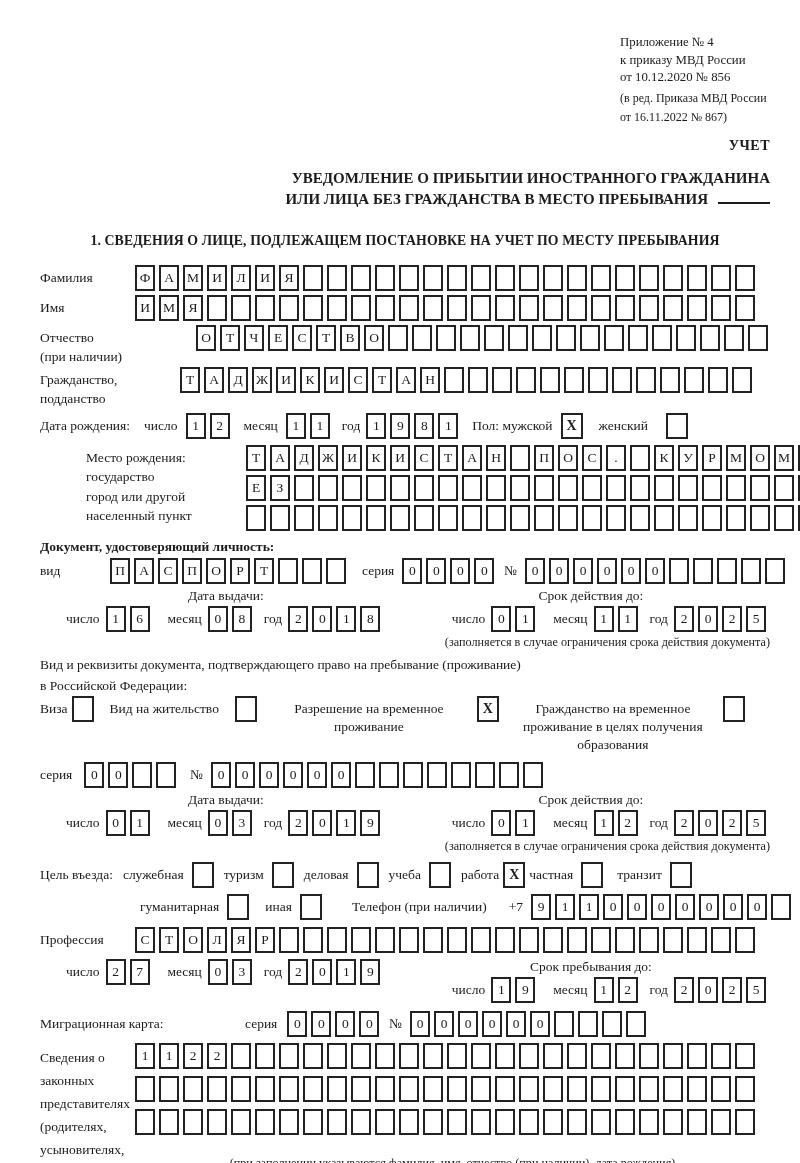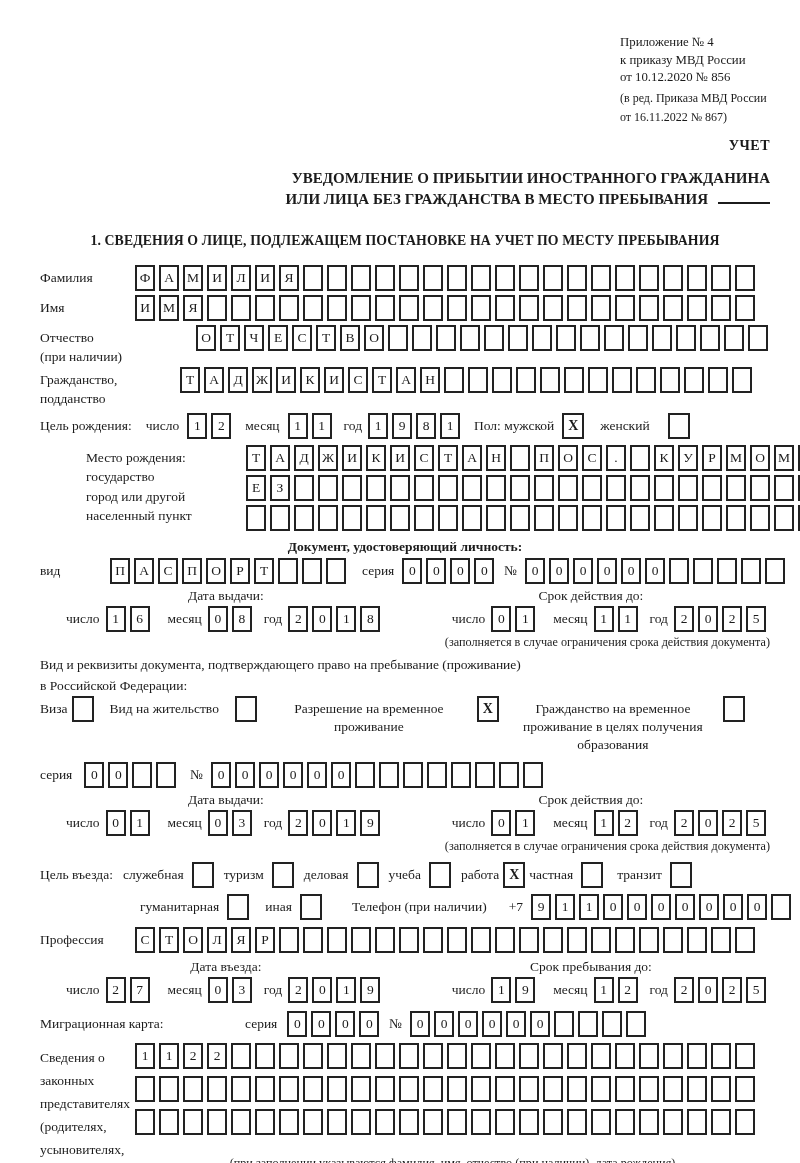--- a/index.html
+++ b/index.html
@@ -46,21 +46,21 @@
   .dhalf { width:372px; }
   .dhalf.rightp { flex:1; }
   .dtitle { text-align:center; font-size:13.5px; margin-bottom:2px; }
   .drow { display:flex; align-items:center; }
   .dlbl { margin-right:6px; white-space:nowrap; }
   .dgap { margin-left:14px; }
   .note { font-size:12.2px; line-height:16px; }
   .note.rightal { text-align:right; margin-top:2px; }
   .note.center { text-align:center; }
 
-  .doc-heading { text-align:center; font-weight:700; font-size:13.5px; margin-top:4px; margin-bottom:3px;font-family:Liberation Serif, serif; }
+  .doc-heading { text-align:left; font-weight:700; font-size:13.5px; margin-top:4px; margin-bottom:3px;font-family:Liberation Serif, serif; }
   .intro { font-size:13.5px; line-height:21px; }
 
   
   .optrow { display:flex; align-items:flex-start; margin-top:0; margin-bottom:8px; }
   .optlabel { line-height:18px; padding-top:4px; }
   .optcenter { text-align:center; line-height:18px; padding-top:4px; }
   .w190 { width:196px; } .w200 { width:200px; }
 
   
   .popt { display:inline-flex; align-items:center; }
@@ -216,21 +216,21 @@
         <span class="cell"></span>
         <span class="cell"></span>
         <span class="cell"></span>
         <span class="cell"></span>
         <span class="cell"></span>
         <span class="cell"></span>
       </div>
   </div>
 
   <div class="row mb6 mt4">
-    <span class="inline-lbl">Цель рождения:</span>
+    <span class="inline-lbl">Дата рождения:</span>
     <span class="inline-lbl" style="margin:0 8px 0 14px;">число</span>
     <span class="cells">
         <span class="cell">1</span>
         <span class="cell">2</span>
       </span>
     <span class="inline-lbl" style="margin:0 8px 0 10px;">месяц</span>
     <span class="cells">
         <span class="cell">1</span>
         <span class="cell">1</span>
       </span>
@@ -596,21 +596,20 @@
         <span class="cell"></span>
         <span class="cell"></span>
         <span class="cell"></span>
         <span class="cell"></span>
         <span class="cell"></span>
       </div>
   </div>
 
   <div class="dates" style="margin-top:6px;">
     <div class="dhalf">
-      <div class="dtitle">Дата въезда:</div>
       <div class="drow" style="padding-left:26px;">
         <span class="dlbl">число</span>
         <span class="cells">
             <span class="cell">2</span>
             <span class="cell">7</span>
           </span>
         <span class="dlbl dgap">месяц</span>
         <span class="cells">
             <span class="cell">0</span>
             <span class="cell">3</span>

